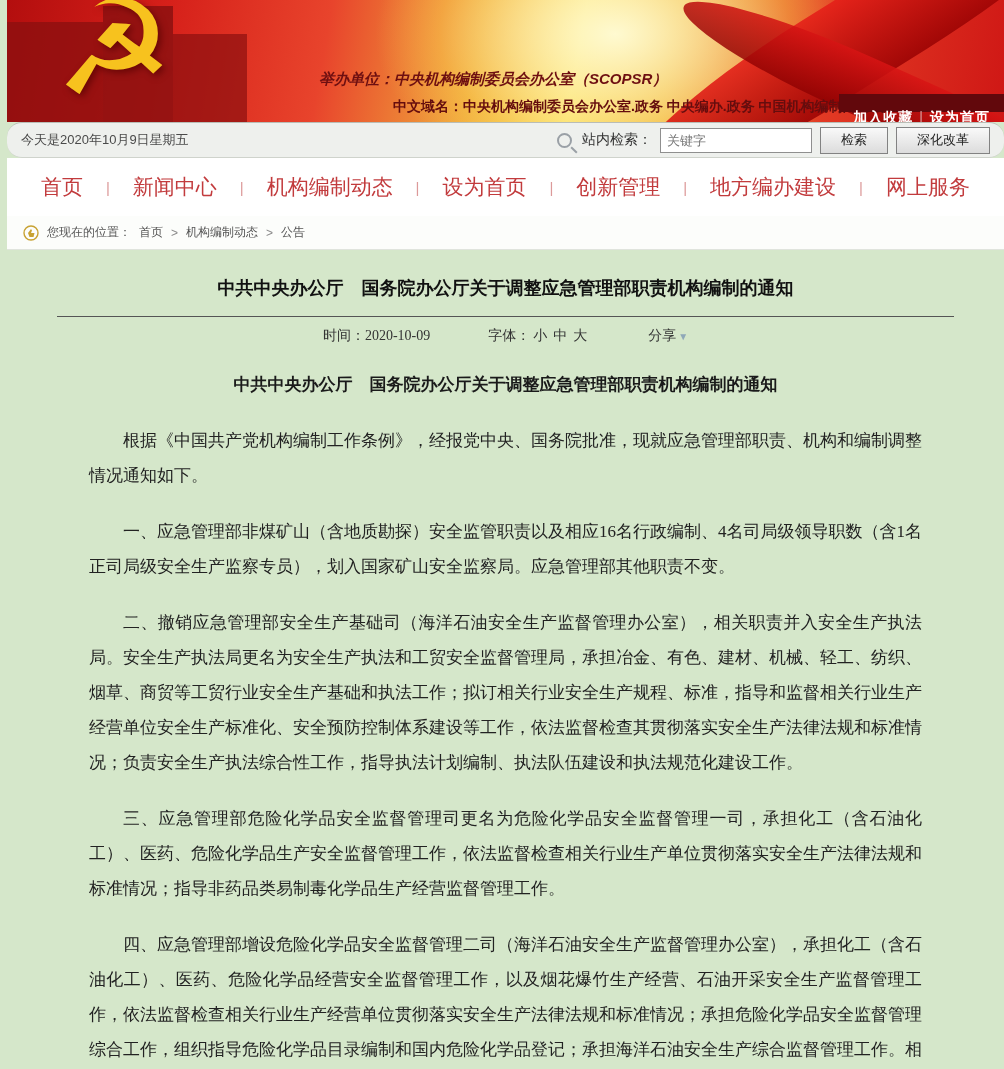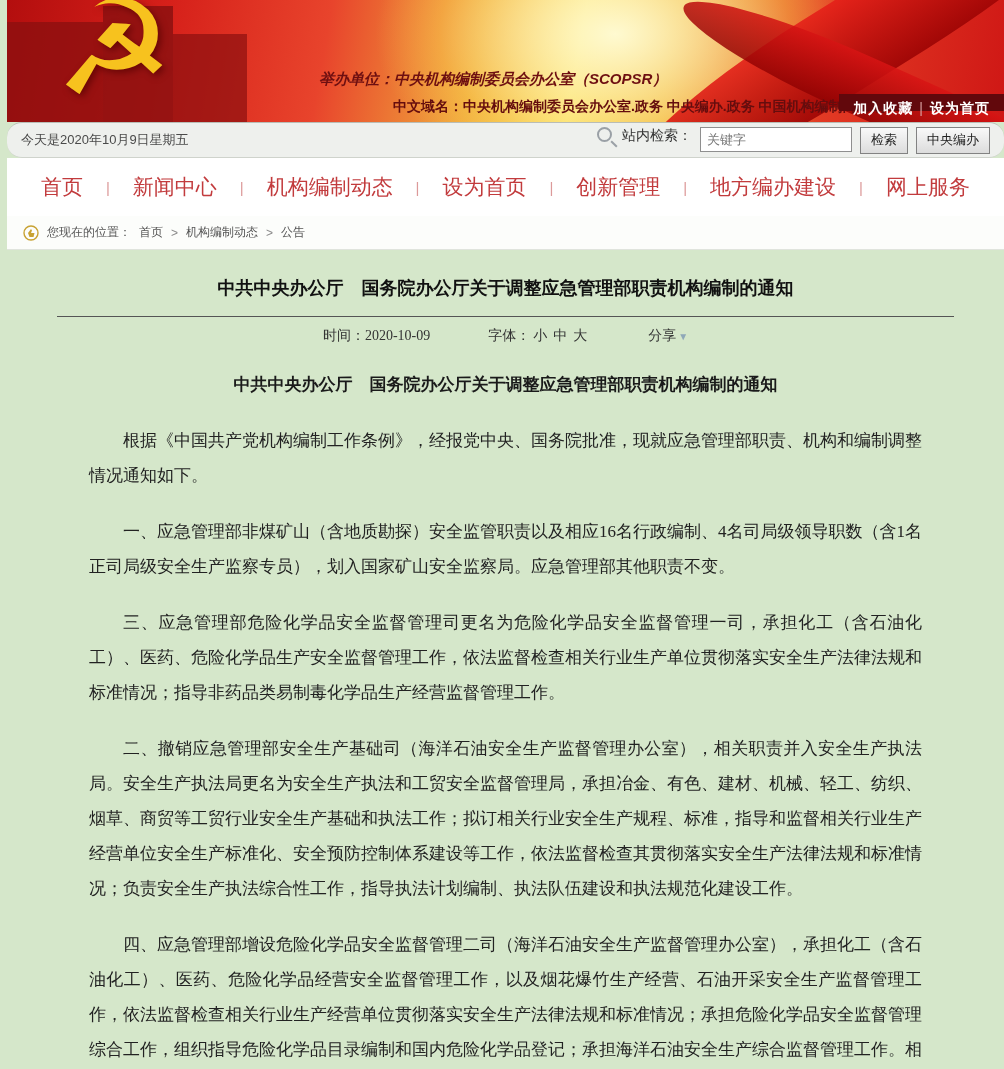--- a/index.html
+++ b/index.html
@@ -21,38 +21,38 @@
     background:linear-gradient(#e52019, #9c0404); opacity:.9; }
   .ribbon2 { right:-120px; top:70px; width:460px; height:60px; transform:rotate(24deg);
     background:linear-gradient(#d81414, #8f0202); opacity:.85; }
   .emblem { position:absolute; left:48px; top:-18px; font-size:132px; line-height:1; color:#f7c21e;
     text-shadow:3px 3px 7px rgba(80,0,0,.65); font-family:"DejaVu Sans",sans-serif; }
   .site-title { position:absolute; left:226px; top:14px; font-size:47px; font-weight:bold; color:#ffe11a;
     letter-spacing:7px; text-shadow:2px 3px 0 #7e0a0a, -1px -1px 0 #8a0c0c; white-space:nowrap; }
   .organizer { position:absolute; left:312px; top:70px; font-size:15px; font-weight:bold; font-style:italic;
     color:#6e0f11; white-space:nowrap; }
   .domains { position:absolute; left:386px; top:98px; font-size:14px; font-weight:bold; color:#650d0e; white-space:nowrap; }
-  .quicklinks { position:absolute; right:0; top:94px; height:17px; line-height:28px; padding:0 14px;
+  .quicklinks { position:absolute; right:0; top:94px; height:17px; line-height:28px; padding:9px 14px;
     background:#62080c; color:#fff; font-size:14px; font-weight:bold; letter-spacing:1px; }
   .quicklinks .ql-sep { color:#d9a0a0; margin:0 6px; font-weight:normal; }
   .quicklinks span { cursor:pointer; }
 
   
   .toolbar { height:36px; background:#eef0ed; border-top:1px solid #b9bdb6; border-bottom:1px solid #cfd3cc;
     display:flex; align-items:center; justify-content:space-between; padding:0 14px;border-radius:15px; }
   .date-text { font-size:13px; color:#4a4a4a; }
-  .search-area { display:flex; align-items:flex-start; gap:8px; }
+  .search-area { display:flex; align-items:center; gap:8px; }
   .mag-icon { position:relative; width:15px; height:15px; border:2px solid #9aa0a6; border-radius:50%; margin-right:2px; }
   .mag-icon::after { content:''; position:absolute; width:8px; height:2px; background:#9aa0a6;
     transform:rotate(45deg); left:11px; top:14px; }
   .search-label { font-size:14px; color:#333; }
   .search-input { width:152px; height:25px; border:1px solid #8f8f8f; padding:0 6px; font-size:13px; color:#8b5cf6;
     font-family:"Liberation Sans",sans-serif; }
   .search-input::placeholder { color:#777; }
-  .tb-btn { height:27px; padding:0 10px; font-size:13px; color:#222; border:1px solid #828282;
+  .tb-btn { height:27px; padding:0 20px; font-size:13px; color:#222; border:1px solid #828282;
     background:linear-gradient(#f9f9f9,#dcdcdc); cursor:pointer; font-family:"Liberation Sans",sans-serif; }
 
   
   .nav { height:58px; background:#fff; display:flex; align-items:center; justify-content:space-between;
     padding:0 34px; }
   .nav-item { font-size:21px; color:#c23b3d; cursor:pointer; white-space:nowrap; }
   .nav-sep { font-size:15px; color:#dc9a9a; }
 
   
   .breadcrumb { height:34px; background:#fcfdfb; border-bottom:1px solid #e0e4dd; display:flex;
@@ -97,21 +97,21 @@
     </div>
   </div>
 
   <div class="toolbar">
     <div class="date-text">今天是2020年10月9日星期五</div>
     <div class="search-area">
       <span class="mag-icon"></span>
       <span class="search-label">站内检索：</span>
       <input class="search-input" type="text" placeholder="关键字" style="">
       <button class="tb-btn">检索</button>
-      <button class="tb-btn">中央编办</button>
+      <button class="tb-btn">深化改革</button>
     </div>
   </div>
 
   <div class="nav">
     <span class="nav-item">首页</span>
     <span class="nav-sep">|</span>
     <span class="nav-item">新闻中心</span>
     <span class="nav-sep">|</span>
     <span class="nav-item">机构编制动态</span>
     <span class="nav-sep">|</span>
@@ -144,21 +144,21 @@
       <span><span>时间：</span><span>2020-10-09</span></span>
       <span><span>字体：</span><span class="fs">小</span><span class="fs">中</span><span class="fs">大</span></span>
       <span class="share"><span>分享</span><span class="share-caret">▼</span></span>
     </div>
 
     <div class="doc-title">中共中央办公厅　国务院办公厅关于调整应急管理部职责机构编制的通知</div>
 
     <div class="doc-body">
       <p>根据《中国共产党机构编制工作条例》，经报党中央、国务院批准，现就应急管理部职责、机构和编制调整情况通知如下。</p>
       <p>一、应急管理部非煤矿山（含地质勘探）安全监管职责以及相应16名行政编制、4名司局级领导职数（含1名正司局级安全生产监察专员），划入国家矿山安全监察局。应急管理部其他职责不变。</p>
+      <p>二、撤销应急管理部安全生产基础司（海洋石油安全生产监督管理办公室），相关职责并入安全生产执法局。安全生产执法局更名为安全生产执法和工贸安全监督管理局，承担冶金、有色、建材、机械、轻工、纺织、烟草、商贸等工贸行业安全生产基础和执法工作；拟订相关行业安全生产规程、标准，指导和监督相关行业生产经营单位安全生产标准化、安全预防控制体系建设等工作，依法监督检查其贯彻落实安全生产法律法规和标准情况；负责安全生产执法综合性工作，指导执法计划编制、执法队伍建设和执法规范化建设工作。</p>
       <p>三、应急管理部危险化学品安全监督管理司更名为危险化学品安全监督管理一司，承担化工（含石油化工）、医药、危险化学品生产安全监督管理工作，依法监督检查相关行业生产单位贯彻落实安全生产法律法规和标准情况；指导非药品类易制毒化学品生产经营监督管理工作。</p>
-      <p>二、撤销应急管理部安全生产基础司（海洋石油安全生产监督管理办公室），相关职责并入安全生产执法局。安全生产执法局更名为安全生产执法和工贸安全监督管理局，承担冶金、有色、建材、机械、轻工、纺织、烟草、商贸等工贸行业安全生产基础和执法工作；拟订相关行业安全生产规程、标准，指导和监督相关行业生产经营单位安全生产标准化、安全预防控制体系建设等工作，依法监督检查其贯彻落实安全生产法律法规和标准情况；负责安全生产执法综合性工作，指导执法计划编制、执法队伍建设和执法规范化建设工作。</p>
       <p>四、应急管理部增设危险化学品安全监督管理二司（海洋石油安全生产监督管理办公室），承担化工（含石油化工）、医药、危险化学品经营安全监督管理工作，以及烟花爆竹生产经营、石油开采安全生产监督管理工作，依法监督检查相关行业生产经营单位贯彻落实安全生产法律法规和标准情况；承担危险化学品安全监督管理综合工作，组织指导危险化学品目录编制和国内危险化学品登记；承担海洋石油安全生产综合监督管理工作。相应核增行政编制20名、司局级领导职数3名。</p>
 
     </div>
 
   </div>
 
 </div>
 
 </body></html>

